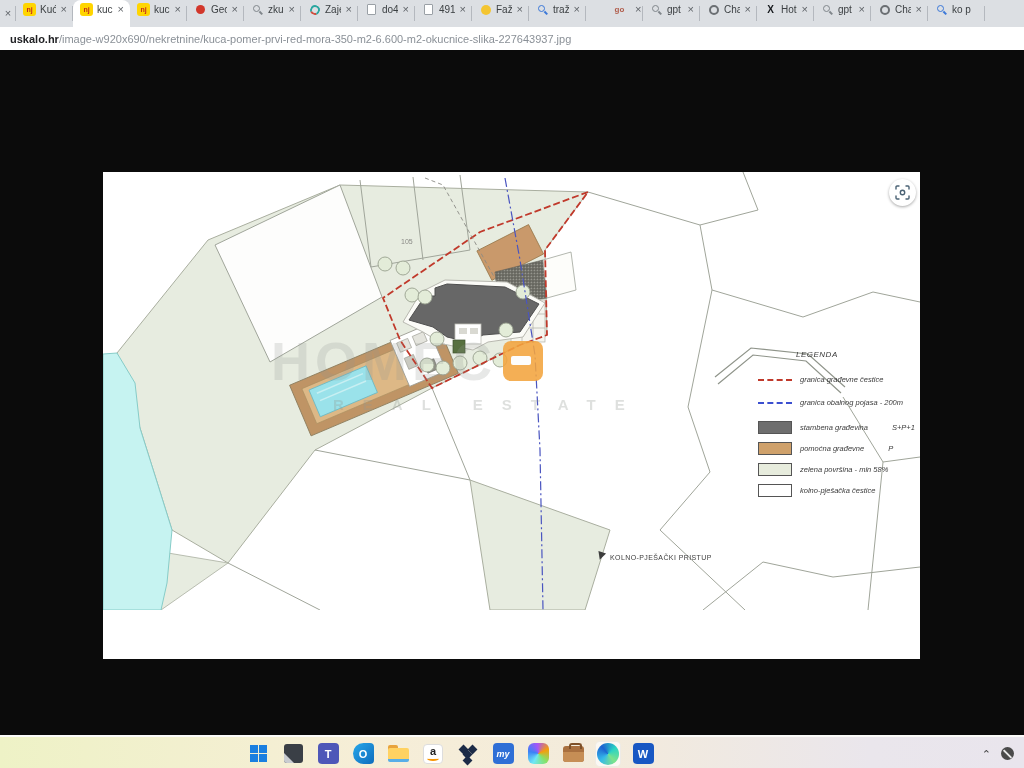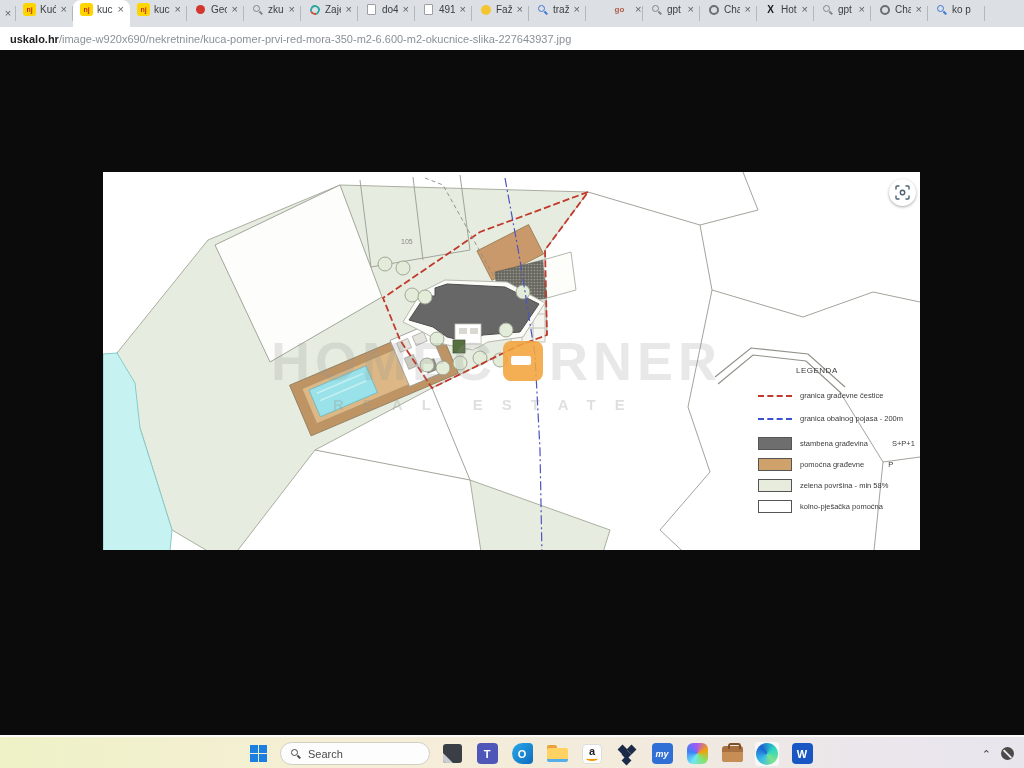--- a/index.html
+++ b/index.html
@@ -38,37 +38,37 @@
   .fv-x { color:#15181c; font-size:10px; font-weight:bold; }
 
   
   .urlrow { position:absolute; left:0; top:27px; width:1024px; height:23px; background:#ffffff;
             display:flex; align-items:center; padding-left:10px; }
   .urlrow .domain { font-size:11px; color:#202124; font-weight:bold; }
   .urlrow .path { font-size:11px; color:#8a9097;text-align:right; }
 
   
   .viewer { position:absolute; left:0; top:50px; width:1024px; height:685px; background:#0b0b0b; }
-  .plan { position:absolute; left:103px; top:122px; width:817px; height:378px; background:#ffffff;
+  .plan { position:absolute; left:103px; top:122px; width:817px; height:487px; background:#ffffff;
           overflow:hidden; }
   .plan svg { position:absolute; left:0; top:0; }
 
   
   .wm { position:absolute; left:168px; top:158px; width:580px; pointer-events:none; }
   .wm-l1 { display:flex; align-items:center; gap:6px;
            font-size:54px; font-weight:bold; letter-spacing:5px; color:rgba(145,152,145,0.22); }
   .wm-logo { width:40px; height:40px; background:rgba(242,164,62,0.88); border-radius:8px;
              position:relative; }
   .wm-logo:after { content:""; position:absolute; left:8px; top:15px; width:20px; height:9px;
              background:#fdfdfd; border-radius:2px; }
   .wm-l2 { margin:4px 0 17px 62px; font-size:15px; font-weight:bold; letter-spacing:19px;
            color:rgba(145,152,145,0.30); }
 
   
-  .legend { position:absolute; left:655px; top:194px; width:160px; }
+  .legend { position:absolute; left:655px; top:178px; width:160px;font-style:italic; }
   .legend .lg-title { margin-left:38px; font-size:8px; letter-spacing:0.5px; color:#3a3a3a;
            margin-bottom:16px; }
   .lg-row { display:flex; align-items:center; gap:8px; margin-bottom:8px; }
   .lg-row.sp { margin-bottom:14px; }
   .lg-line { width:34px; height:0; border-top:2px dashed #c0392b; }
   .lg-line.blue { border-top:2px dashed #3b4fd0; }
   .lg-box { width:34px; height:13px; border:1px solid #555; }
   .lg-label { font-size:7.5px; color:#3a3a3a; }
   .lg-suffix { font-size:7.5px; color:#3a3a3a; margin-left:16px; }
 
@@ -359,21 +359,20 @@
       <polyline points="402,6 417,88 432,183 437,278 440,438" fill="none" stroke="#4a55c0" stroke-width="1.2" stroke-dasharray="9 3 2 3"></polyline>
       <polyline points="322,6 340,13 394,110" fill="none" stroke="#8a8a84" stroke-width="0.9" stroke-dasharray="4 3"></polyline>
 
       <text x="298" y="72" font-size="7" fill="#8a8a86">105</text>
     </svg>
 
     <div class="wm">
       <div class="wm-l1">
         <span>HOMEC</span>
         <span class="wm-logo"></span>
-        <span>RNER</span>
       </div>
       <div class="wm-l2">REAL ESTATE</div>
     </div>
 
     <div class="legend">
       <div class="lg-title">LEGENDA</div>
       <div class="lg-row sp">
         <span class="lg-line"></span>
         <span class="lg-label">granica građevne čestice</span>
       </div>
@@ -390,21 +389,21 @@
         <span class="lg-box" style="background:#cfa16b"></span>
         <span class="lg-label">pomoćna građevne</span>
         <span class="lg-suffix">P</span>
       </div>
       <div class="lg-row">
         <span class="lg-box" style="background:#e7ecdd"></span>
         <span class="lg-label">zelena površina - min 58%</span>
       </div>
       <div class="lg-row">
         <span class="lg-box" style="background:#ffffff"></span>
-        <span class="lg-label">kolno-pješačka pomoćna</span>
+        <span class="lg-label">kolno-pješačka čestice</span>
       </div>
     </div>
 
     <div class="access">
       <span class="flag"></span>
       <span class="txt">KOLNO-PJEŠAČKI PRISTUP</span>
     </div>
   </div>
 
   <div class="vsearch">
@@ -423,24 +422,20 @@
 <div class="taskbar">
   <div class="tb-center">
     <div class="tb-ic">
       <span class="win-logo">
           <i></i>
           <i></i>
           <i></i>
           <i></i>
         </span>
     </div>
-    <div class="searchpill">
-      <i class="mag"></i>
-      <span class="ph">Search</span>
-    </div>
     <div class="tb-ic">
         <span class="ic-task"></span>
       </div>
     <div class="tb-ic">
         <span class="ic-sq ic-teams">T</span>
       </div>
     <div class="tb-ic">
         <span class="ic-sq ic-outlook">O</span>
       </div>
     <div class="tb-ic">

